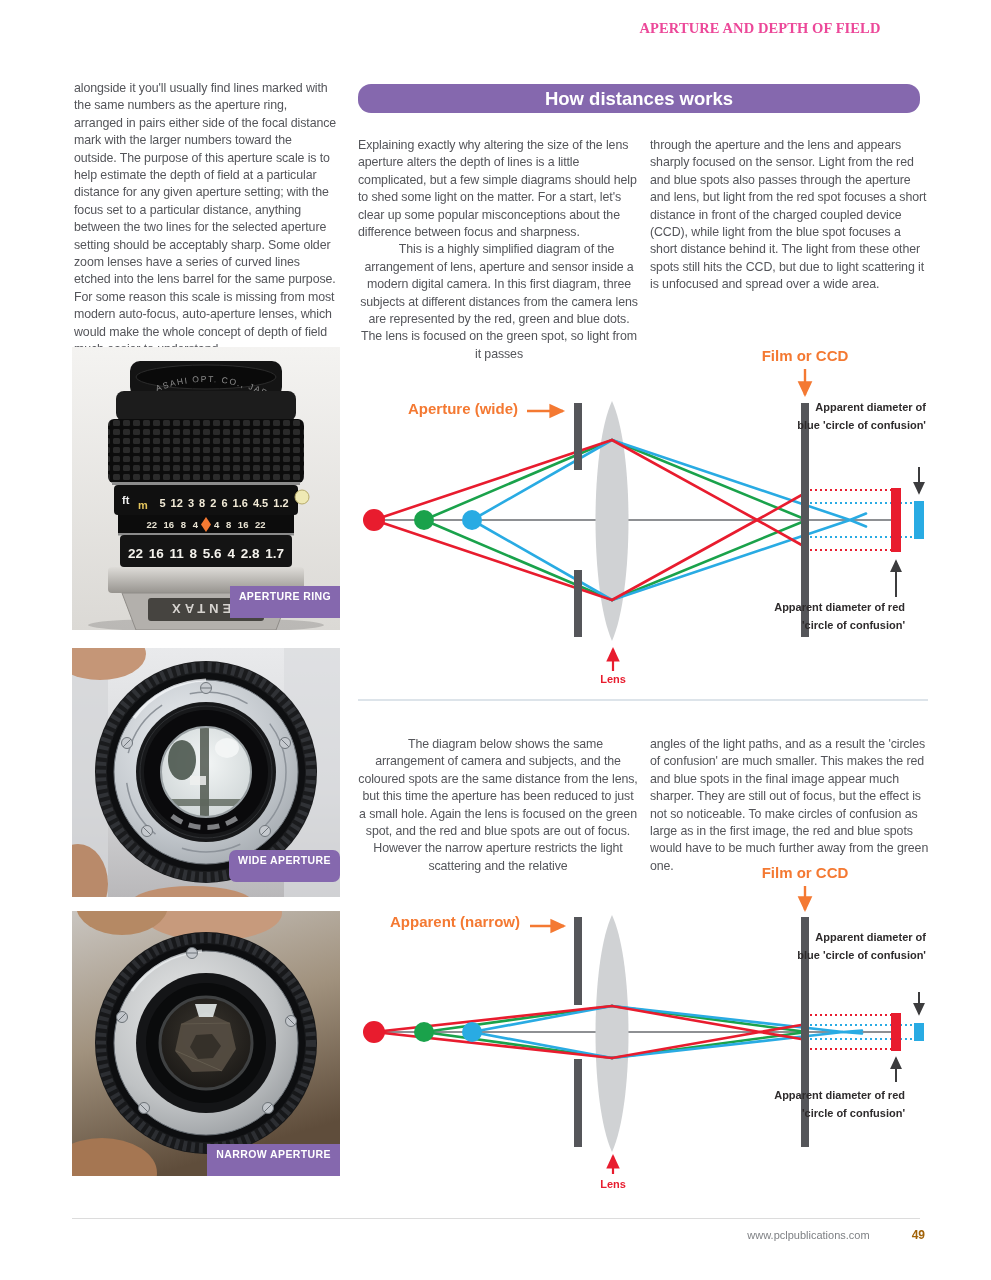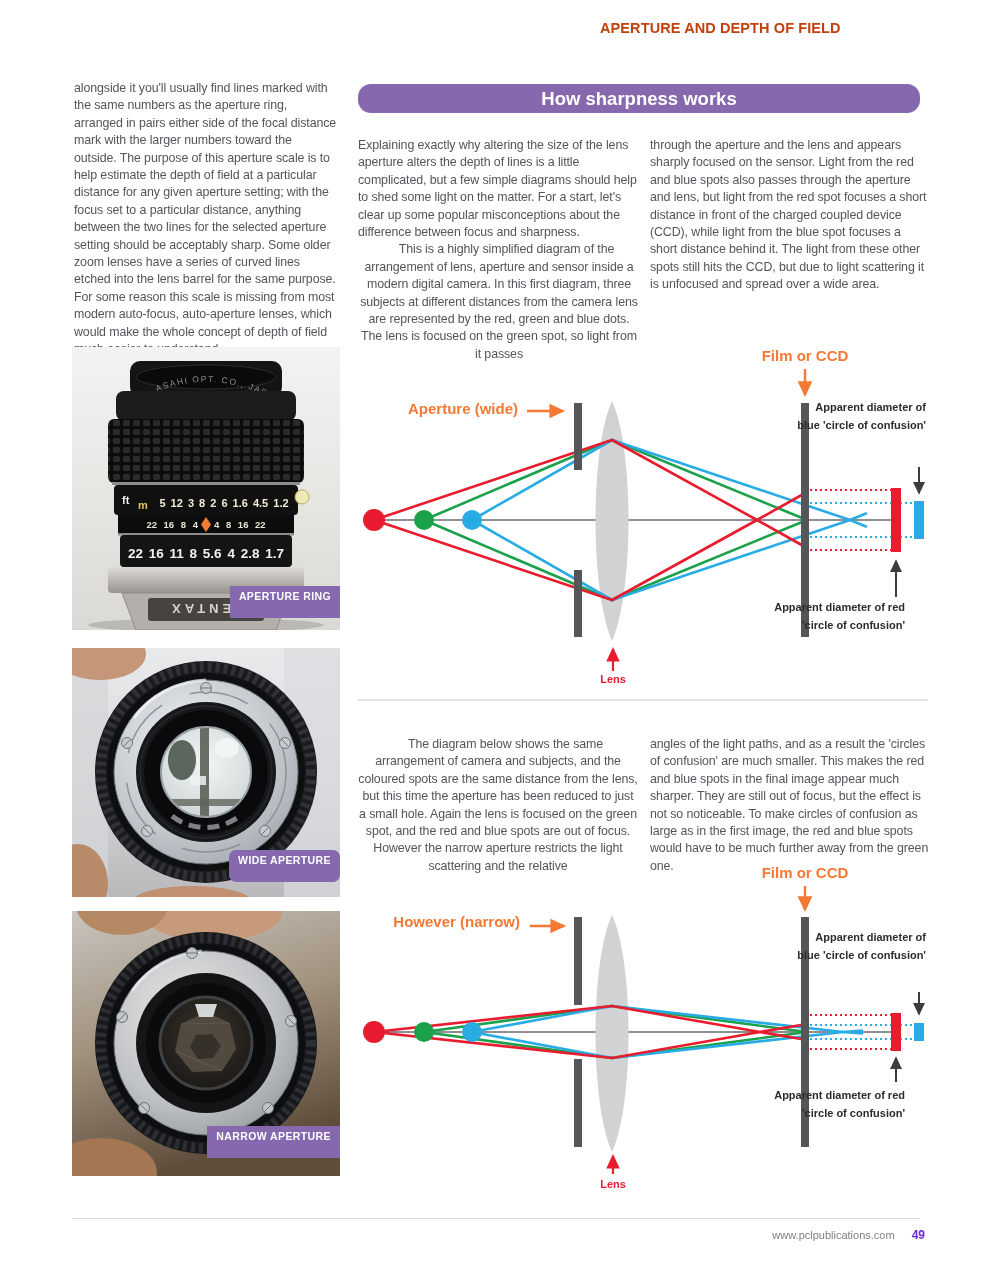--- a/index.html
+++ b/index.html
@@ -2,50 +2,50 @@
 <html style="--purple: #8568ae; --orange: #f47932; --red: #e81c2e;"><head>
 <meta charset="utf-8">
 <style>
   html,body{margin:0;padding:0;background:#ffffff;}
   body{font-family:"Liberation Sans",sans-serif;}
   #page{position:relative;width:991px;height:1280px;background:#fff;overflow:hidden;}
   .abs{position:absolute;}
   .body-text{font-size:12.4px;line-height:17.4px;color:#54555a;letter-spacing:-0.1px;}
   .body-text p{margin:0;}
   .body-text p.indent{text-indent:15px;text-align:center;}
-  .header-title{font-size:14.5px;font-weight:bold;color:#c2410c;text-align:left;letter-spacing:0.1px;}
+  .header-title{font-size:14.5px;font-weight:bold;color:#ec4899;text-align:center;letter-spacing:0.1px;font-family:Liberation Serif, serif;}
   .banner{background:var(--purple,#8568ae);border-radius:13px;text-align:center;color:#fff;
           font-weight:bold;font-size:18.5px;line-height:29px;}
   .lbl{font-weight:bold;}
   .lbl-orange{color:var(--orange,#f47932);font-size:15px;}
   .lbl-red{color:var(--red,#e81c2e);font-size:11px;}
   .lbl-dark{color:#2e2b2c;font-size:11px;line-height:18px;font-weight:bold;}
   .t-right{text-align:right;} .t-center{text-align:center;}
   .photo{overflow:hidden;background:#eee;}
   .photo svg{display:block;}
   .badge{position:absolute;right:0;background:var(--purple,#8568ae);color:#fff;font-weight:bold;
          font-size:10.5px;letter-spacing:0.4px;padding:4px 9px 16px;}
-  .footer{display:flex;gap:17px;align-items:baseline;}
+  .footer{display:flex;gap:42px;align-items:baseline;}
   .footer-url{font-size:11px;color:#7e8084;}
-  .footer-page{font-size:12px;font-weight:bold;color:#6d28d9;}
+  .footer-page{font-size:12px;font-weight:bold;color:#a16207;}
   .divider{background:#dde4ea;}
   .hairline{background:#dcdcdc;}
 </style>
 </head>
 <body>
 
 <div id="page">
 
   <div class="abs header-title" style="left:600px;top:20px;width:320px;">APERTURE AND DEPTH OF FIELD</div>
 
   <div class="abs body-text" style="left:74px;top:80px;width:263px;">
     <p>alongside it you'll usually find lines marked with the same numbers as the aperture ring, arranged in pairs either side of the focal distance mark with the larger numbers toward the outside. The purpose of this aperture scale is to help estimate the depth of field at a particular distance for any given aperture setting; with the focus set to a particular distance, anything between the two lines for the selected aperture setting should be acceptably sharp. Some older zoom lenses have a series of curved lines etched into the lens barrel for the same purpose. For some reason this scale is missing from most modern auto-focus, auto-aperture lenses, which would make the whole concept of depth of field much easier to understand.</p>
   </div>
 
-  <div class="abs banner" style="left:358px;top:84px;width:562px;height:29px;">How sharpness works</div>
+  <div class="abs banner" style="left:358px;top:84px;width:562px;height:29px;">How distances works</div>
 
   <div class="abs body-text" style="left:358px;top:137px;width:282px;">
     <p>Explaining exactly why altering the size of the lens aperture alters the depth of lines is a little complicated, but a few simple diagrams should help to shed some light on the matter. For a start, let's clear up some popular misconceptions about the difference between focus and sharpness.</p>
     <p class="indent">This is a highly simplified diagram of the arrangement of lens, aperture and sensor inside a modern digital camera. In this first diagram, three subjects at different distances from the camera lens are represented by the red, green and blue dots. The lens is focused on the green spot, so light from it passes</p>
   </div>
   <div class="abs body-text" style="left:650px;top:137px;width:278px;">
     <p>through the aperture and the lens and appears sharply focused on the sensor. Light from the red and blue spots also passes through the aperture and lens, but light from the red spot focuses a short distance in front of the charged coupled device (CCD), while light from the blue spot focuses a short distance behind it. The light from these other spots still hits the CCD, but due to light scattering it is unfocused and spread over a wide area.</p>
   </div>
 
   <div class="abs" style="left:360px;top:345px;width:570px;height:355px;">
@@ -176,21 +176,21 @@
       <g>
         <line x1="445" y1="24" x2="445" y2="48" stroke="#f47932" stroke-width="2.4" marker-end="url(#d2-ao)"></line>
         <line x1="170" y1="64" x2="204" y2="64" stroke="#f47932" stroke-width="2.4" marker-end="url(#d2-ao)"></line>
         <line x1="559" y1="130" x2="559" y2="152" stroke="#3c3c3e" stroke-width="2" marker-end="url(#d2-ak)"></line>
         <line x1="536" y1="220" x2="536" y2="196" stroke="#3c3c3e" stroke-width="2" marker-end="url(#d2-ak)"></line>
         <line x1="253" y1="312" x2="253" y2="294" stroke="#e81c2e" stroke-width="2.2" marker-end="url(#d2-ar)"></line>
       </g>
     </svg>
   </div>
   <div class="abs lbl lbl-orange t-center" style="left:735px;top:864px;width:140px;">Film or CCD</div>
-  <div class="abs lbl lbl-orange t-right" style="left:348px;top:913px;width:172px;">However (narrow)</div>
+  <div class="abs lbl lbl-orange t-right" style="left:348px;top:913px;width:172px;">Apparent (narrow)</div>
   <div class="abs lbl-dark t-right" style="left:792px;top:928px;width:134px;">Apparent diameter of blue 'circle of confusion'</div>
   <div class="abs lbl-dark t-right" style="left:767px;top:1086px;width:138px;">Apparent diameter of red 'circle of confusion'</div>
   <div class="abs lbl lbl-red t-center" style="left:565px;top:1178px;width:96px;">Lens</div>
 
   <div class="abs photo" style="left:72px;top:347px;width:268px;height:283px;">
     <svg width="268" height="283" viewBox="0 0 268 283">
       <defs>
         <linearGradient id="p1-bg" x1="0" y1="0" x2="0" y2="1">
           <stop offset="0" stop-color="#f4f3f1"></stop>
             <stop offset="1" stop-color="#dbd9d5"></stop>
@@ -354,21 +354,21 @@
         <g clip-path="url(#p3-clip)">
           <polygon points="164,138 150,160 120,161 103,140 109,113 134,101 158,112" fill="#544c41" opacity="0.95"></polygon>
           <polygon points="149,135 141,147 126,148 118,136 124,124 140,123" fill="#353029"></polygon>
           <polygon points="123,93 145,93 141,106 127,106" fill="#dfe5e5" opacity="0.92"></polygon>
           <line x1="104" y1="140" x2="150" y2="160" stroke="#77705f" opacity="0.5"></line>
           <line x1="109" y1="113" x2="158" y2="112" stroke="#77705f" opacity="0.4"></line>
         </g>
         <circle cx="134" cy="132" r="46" fill="none" stroke="#3f4142" stroke-width="3"></circle>
       </g>
     </svg>
-    <div class="badge" style="bottom:18px;margin-top:8px;">NARROW APERTURE</div>
+    <div class="badge" style="bottom:0;margin-top:8px;">NARROW APERTURE</div>
   </div>
 
   <div class="abs hairline" style="left:72px;top:1218px;width:848px;height:1px;"></div>
   <div class="abs footer" style="right:66px;top:1228px;">
     <span class="footer-url">www.pclpublications.com</span>
     <span class="footer-page">49</span>
   </div>
 
 </div>
 

